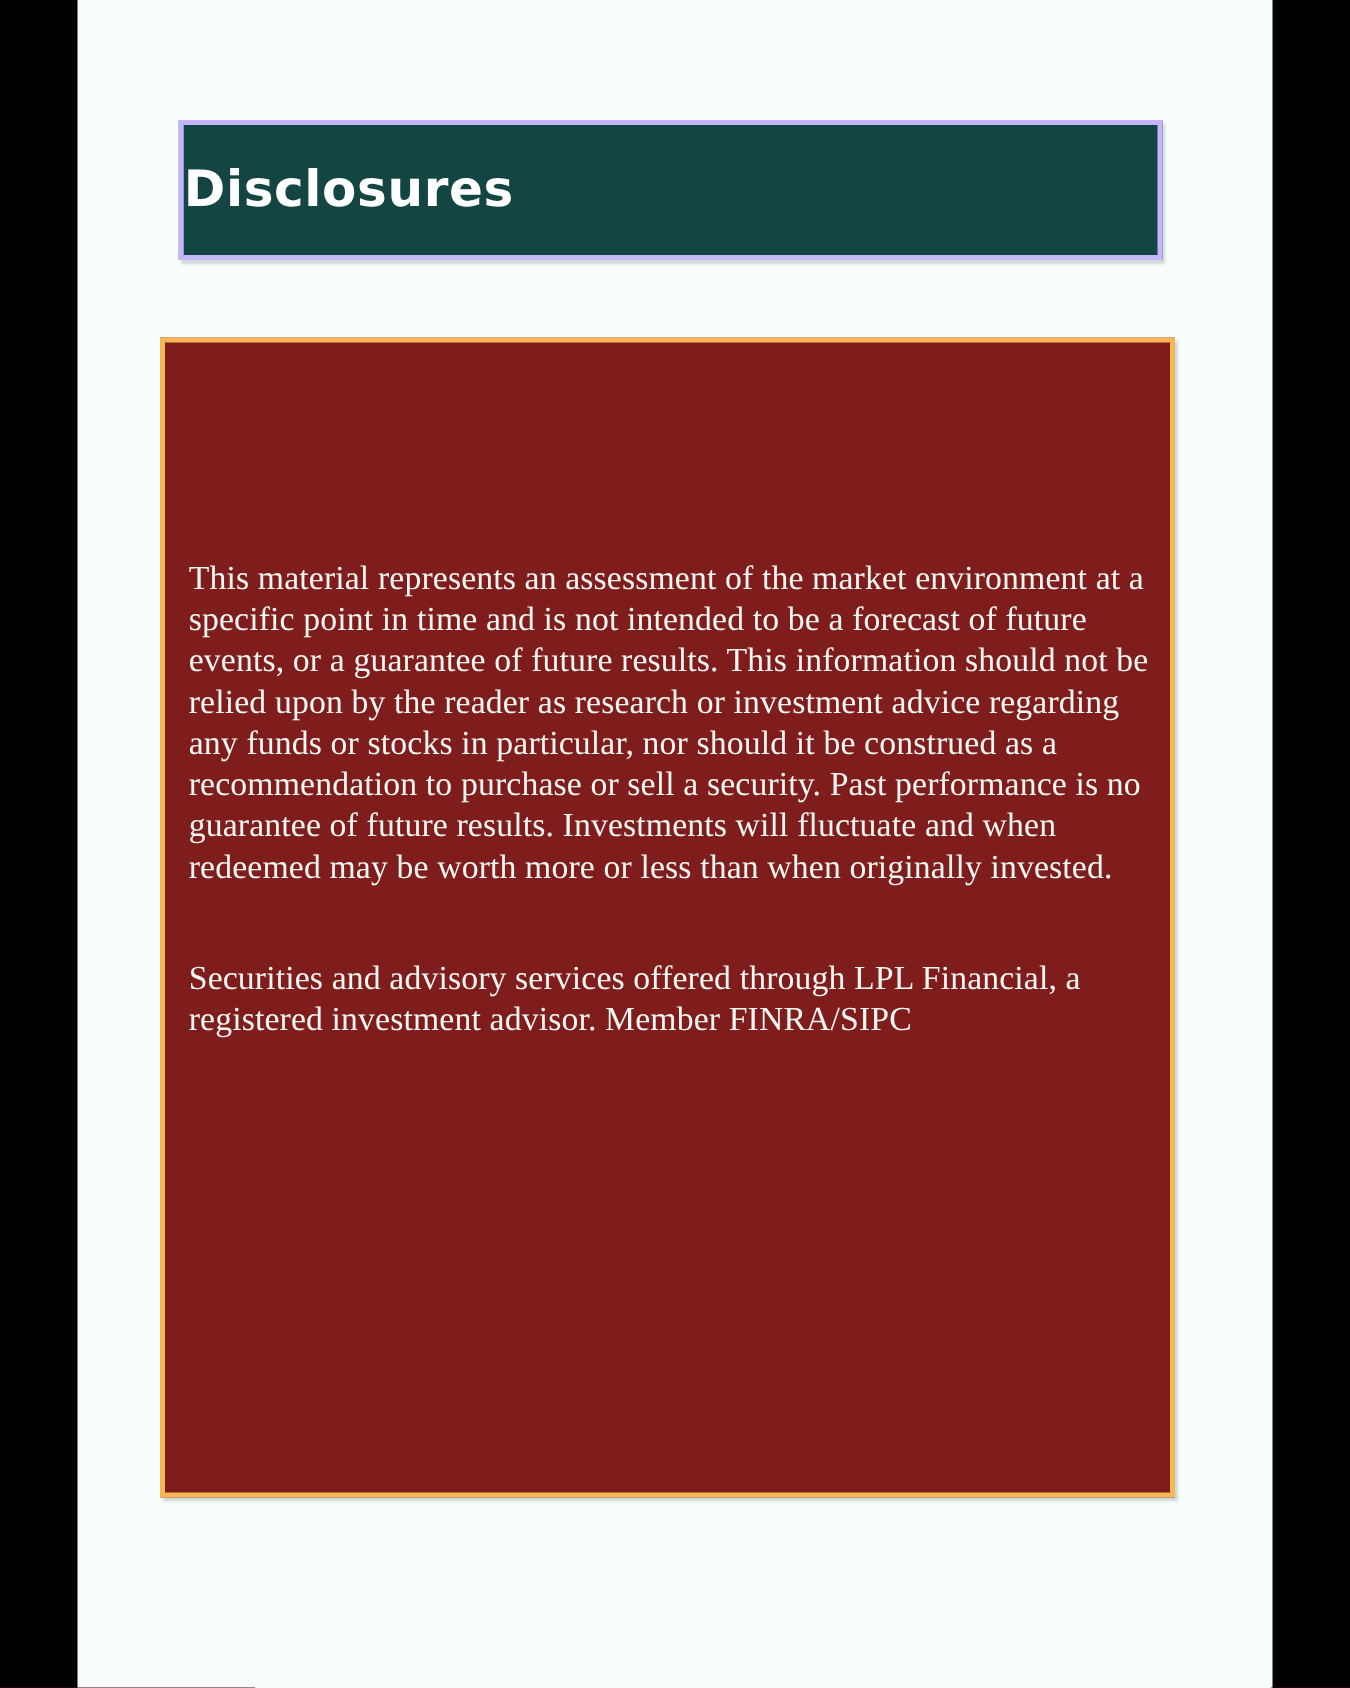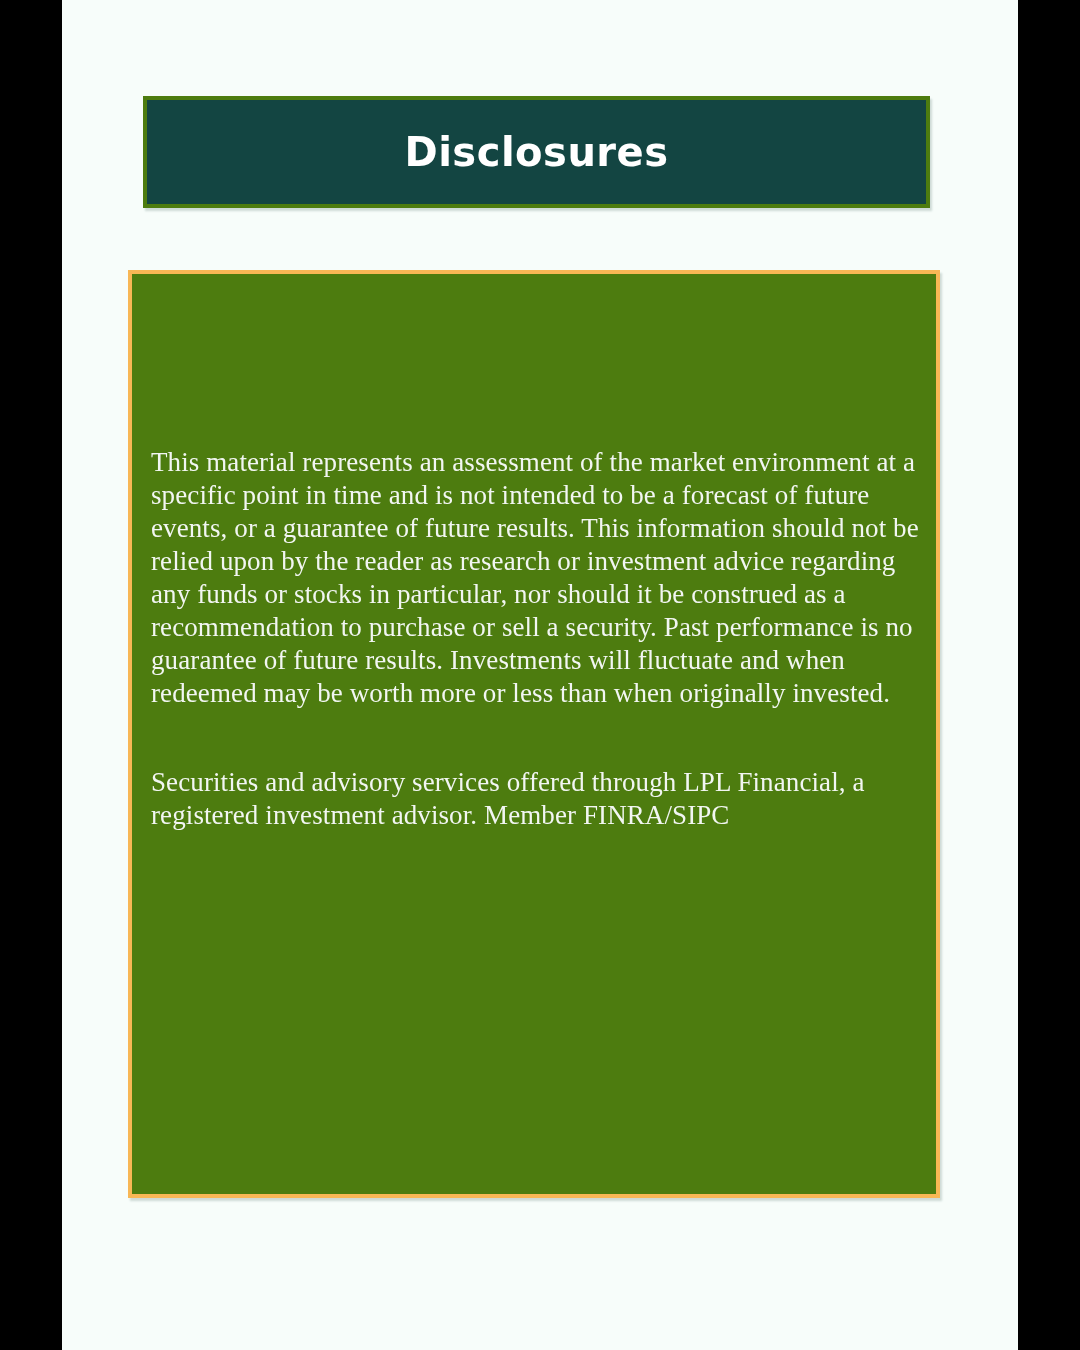--- a/index.html
+++ b/index.html
@@ -31,42 +31,42 @@
   .letterbox.left { left: 0; width: 62px; }
   .letterbox.right { right: 0; width: 62px; }
 
   .header-box {
     position: absolute;
     left: 143px;
     top: 96px;
     width: 787px;
     height: 112px;
     background: #134542;
-    border: 4px solid #4d7c0f;
+    border: 4px solid #c4b5fd;
     box-sizing: border-box;
     box-shadow: 2px 3px 2px rgba(20, 60, 55, 0.18);
     display: flex;
     align-items: center;
-    justify-content: center;
+    justify-content: flex-start;
   }
   .header-title {
     color: #ffffff;
     font-family: "DejaVu Sans", "Liberation Sans", sans-serif;
     font-size: 40px;
     font-weight: 800;
     letter-spacing: 0.5px;
   }
 
   .main-box {
     position: absolute;
     left: 128px;
     top: 270px;
     width: 812px;
     height: 928px;
-    background: #4d7c0f;
+    background: #7f1d1d;
     border: 4px solid #f8b755;
     box-sizing: border-box;
     box-shadow: 2px 3px 2px rgba(20, 60, 55, 0.18);
     padding: 172px 16px 0 19px;
   }
   .disclosure-text p {
     margin: 0;
     color: #f2f6f2;
     font-family: "Liberation Serif", "DejaVu Serif", serif;
     font-size: 27px;

